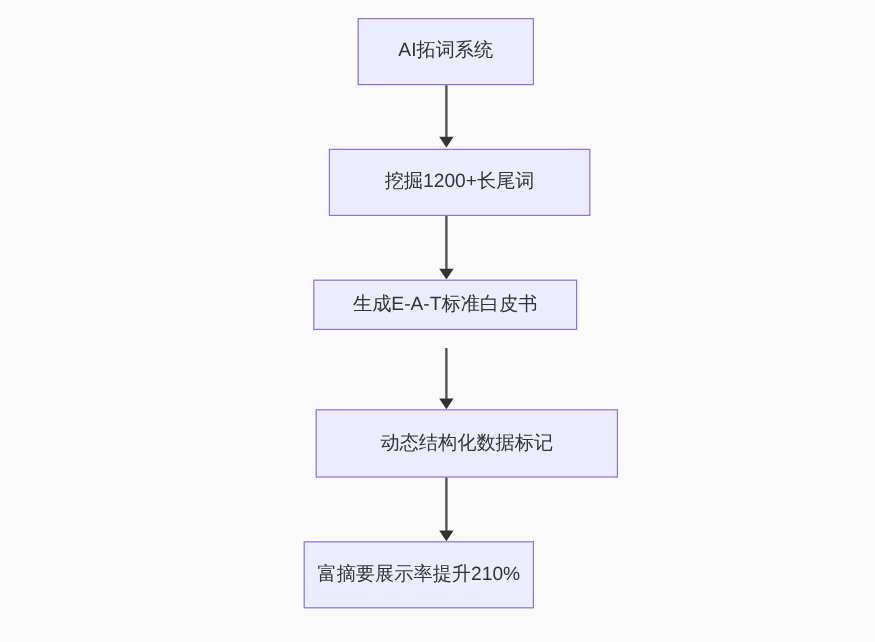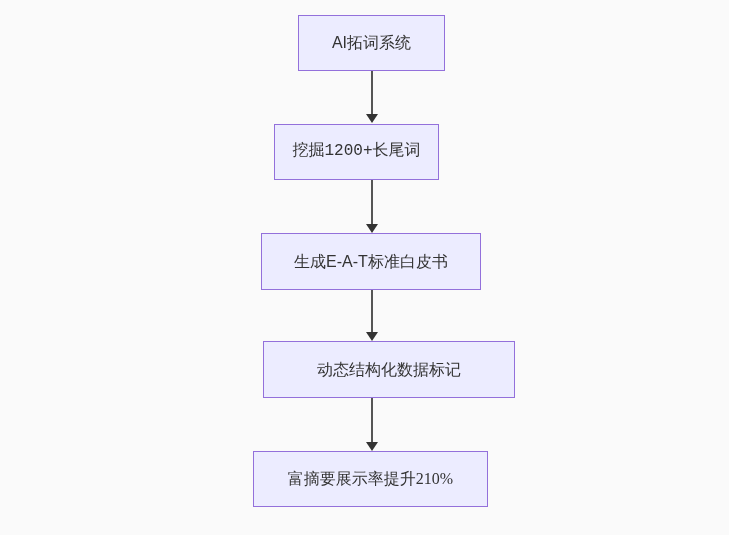--- a/index.html
+++ b/index.html
@@ -61,36 +61,36 @@
 
 <div class="canvas">
 
   <div class="node" style="left:298px; top:15px; width:147px; height:56px;">AI拓词系统</div>
 
   <div class="edge" style="left:365px; top:71px; width:13px; height:52px;">
     <div class="line"></div>
     <div class="head"></div>
   </div>
 
-  <div class="node" style="left:274px; top:124px; width:165px; height:56px;font-family:Liberation Mono, monospace;">挖掘1200+长尾词</div>
+  <div class="node" style="left:274px; top:124px; width:218px; height:56px;">挖掘1200+长尾词</div>
 
   <div class="edge" style="left:365px; top:180px; width:13px; height:53px;">
     <div class="line"></div>
     <div class="head"></div>
   </div>
 
-  <div class="node" style="left:261px; top:233px; width:220px; height:57px;">生成E-A-T标准白皮书</div>
+  <div class="node" style="left:261px; top:233px; width:220px; height:42px;">生成E-A-T标准白皮书</div>
 
   <div class="edge" style="left:365px; top:290px; width:13px; height:51px;">
     <div class="line"></div>
     <div class="head"></div>
   </div>
 
   <div class="node" style="left:263px; top:341px; width:252px; height:57px;">动态结构化数据标记</div>
 
   <div class="edge" style="left:365px; top:398px; width:13px; height:53px;">
     <div class="line"></div>
     <div class="head"></div>
   </div>
 
-  <div class="node" style="left:253px; top:451px; width:235px; height:56px;font-family:Liberation Serif, serif;">富摘要展示率提升210%</div>
+  <div class="node" style="left:253px; top:451px; width:192px; height:56px;">富摘要展示率提升210%</div>
 
 </div>
 
 </body></html>

